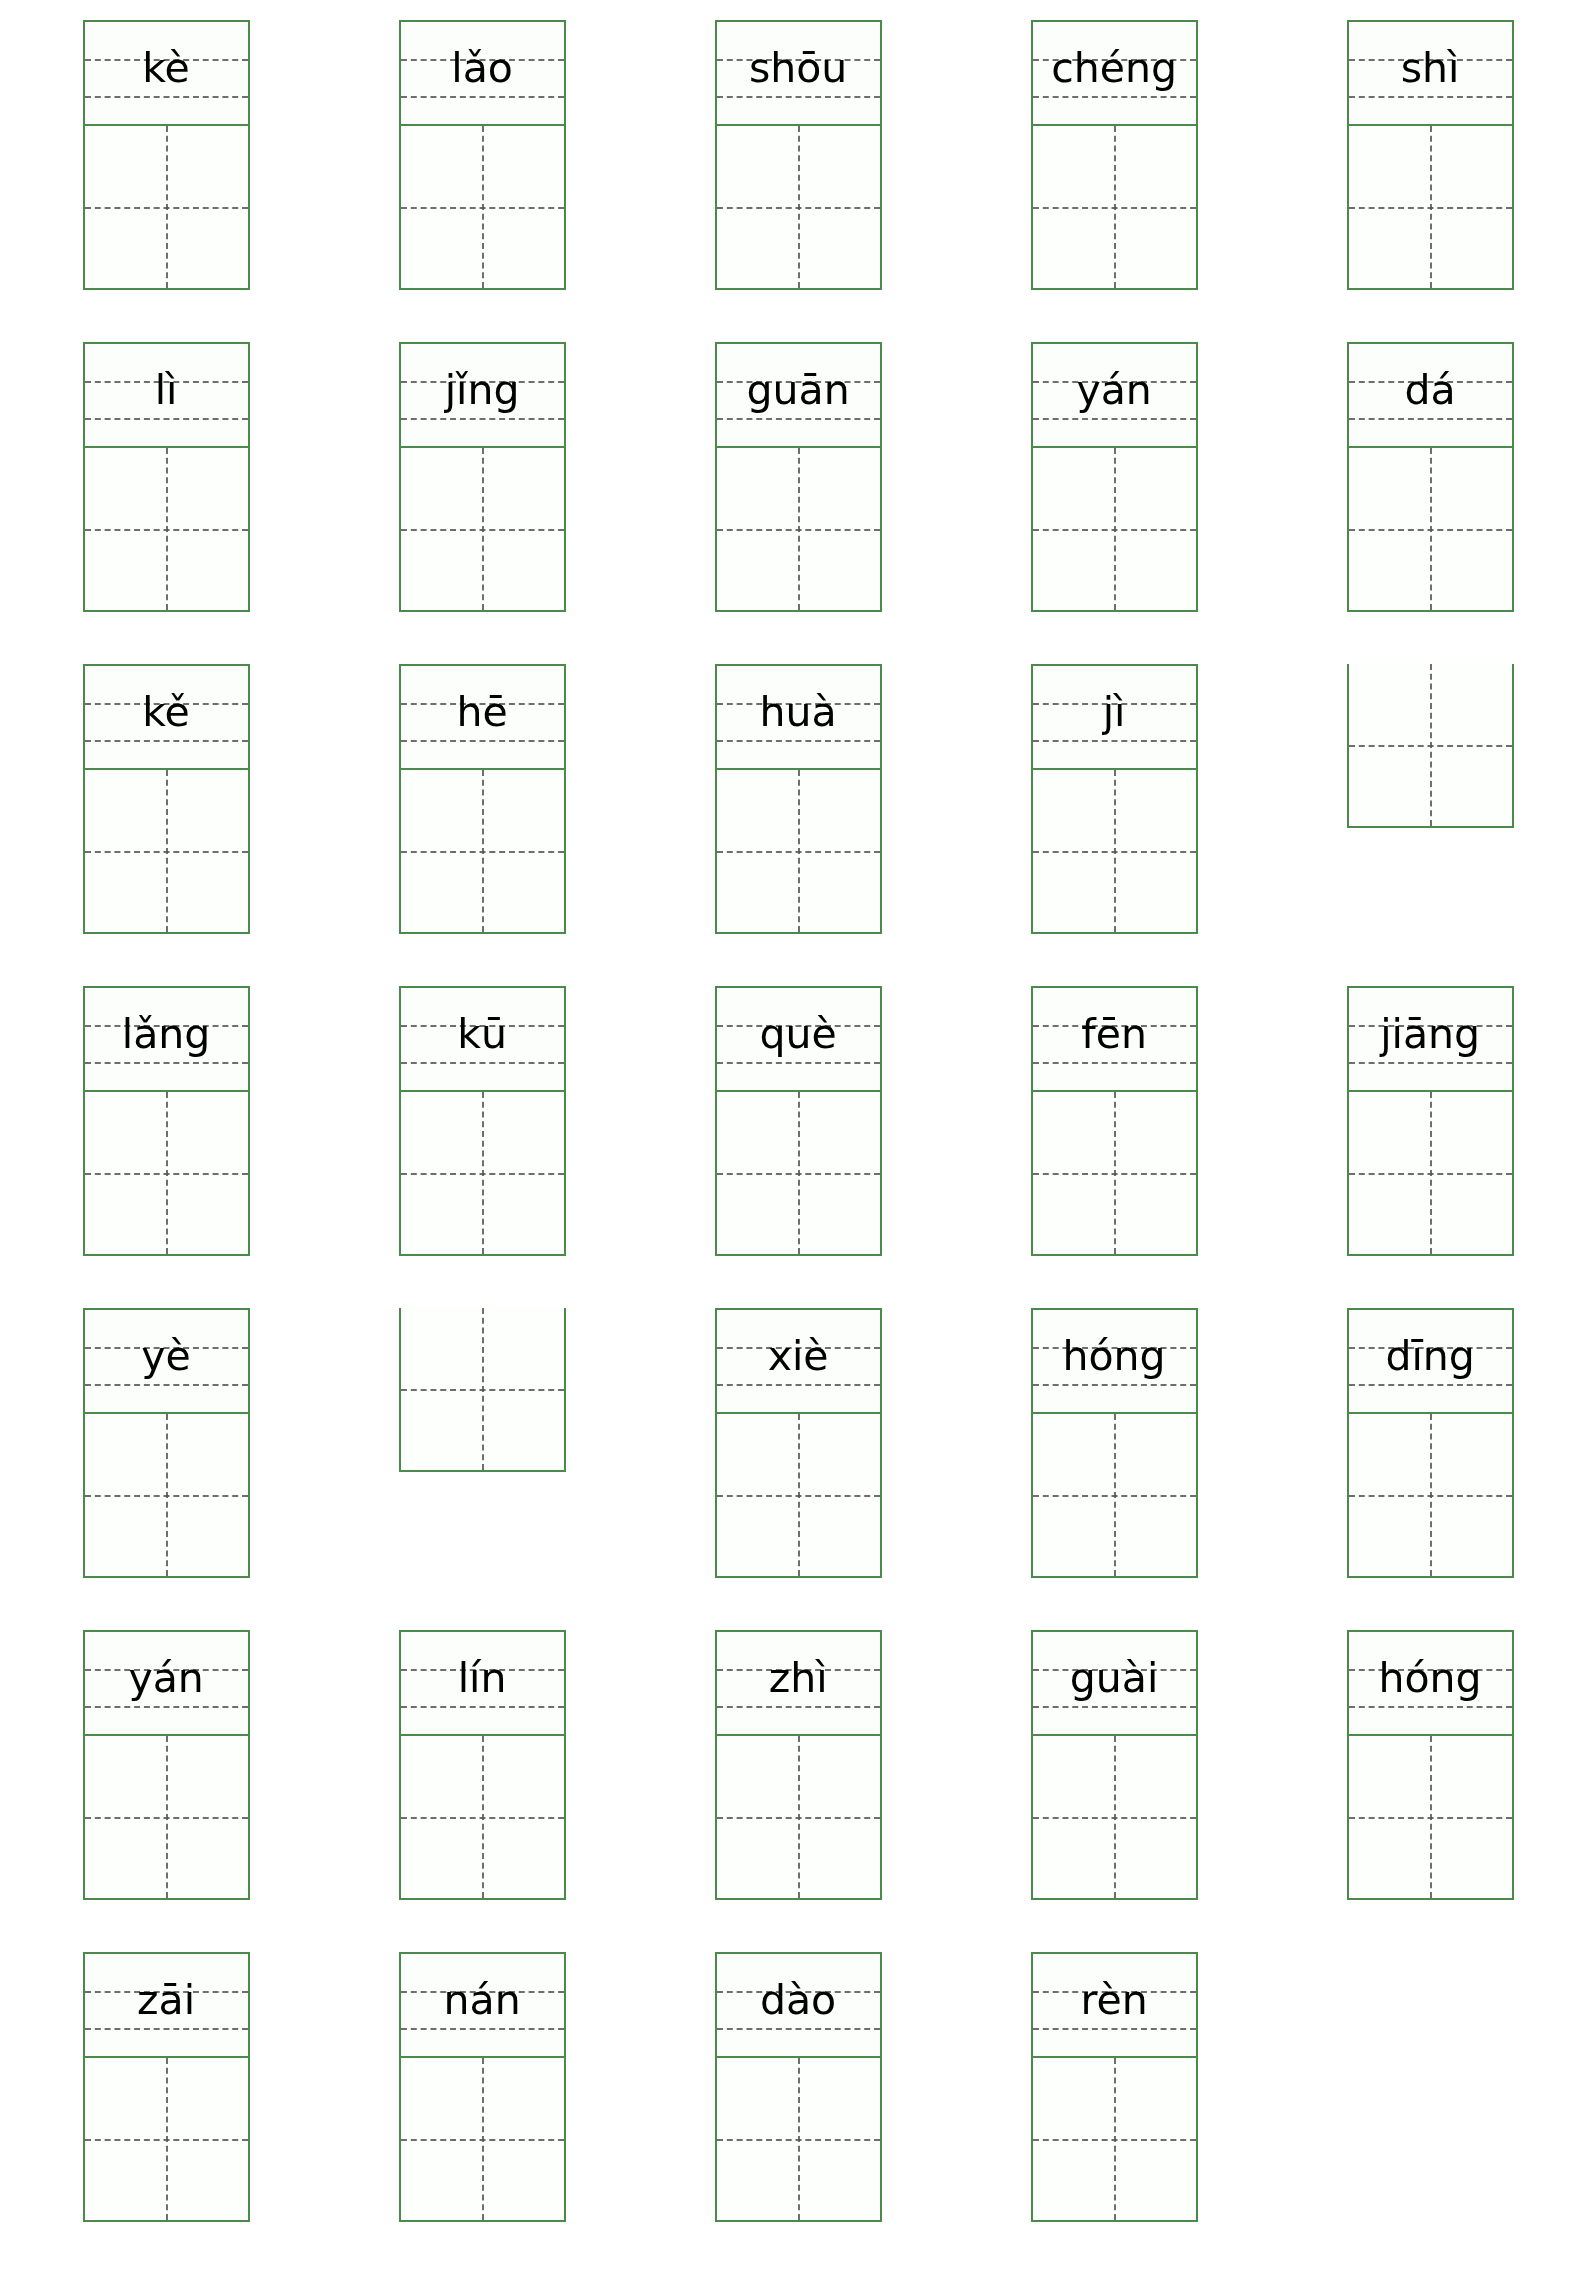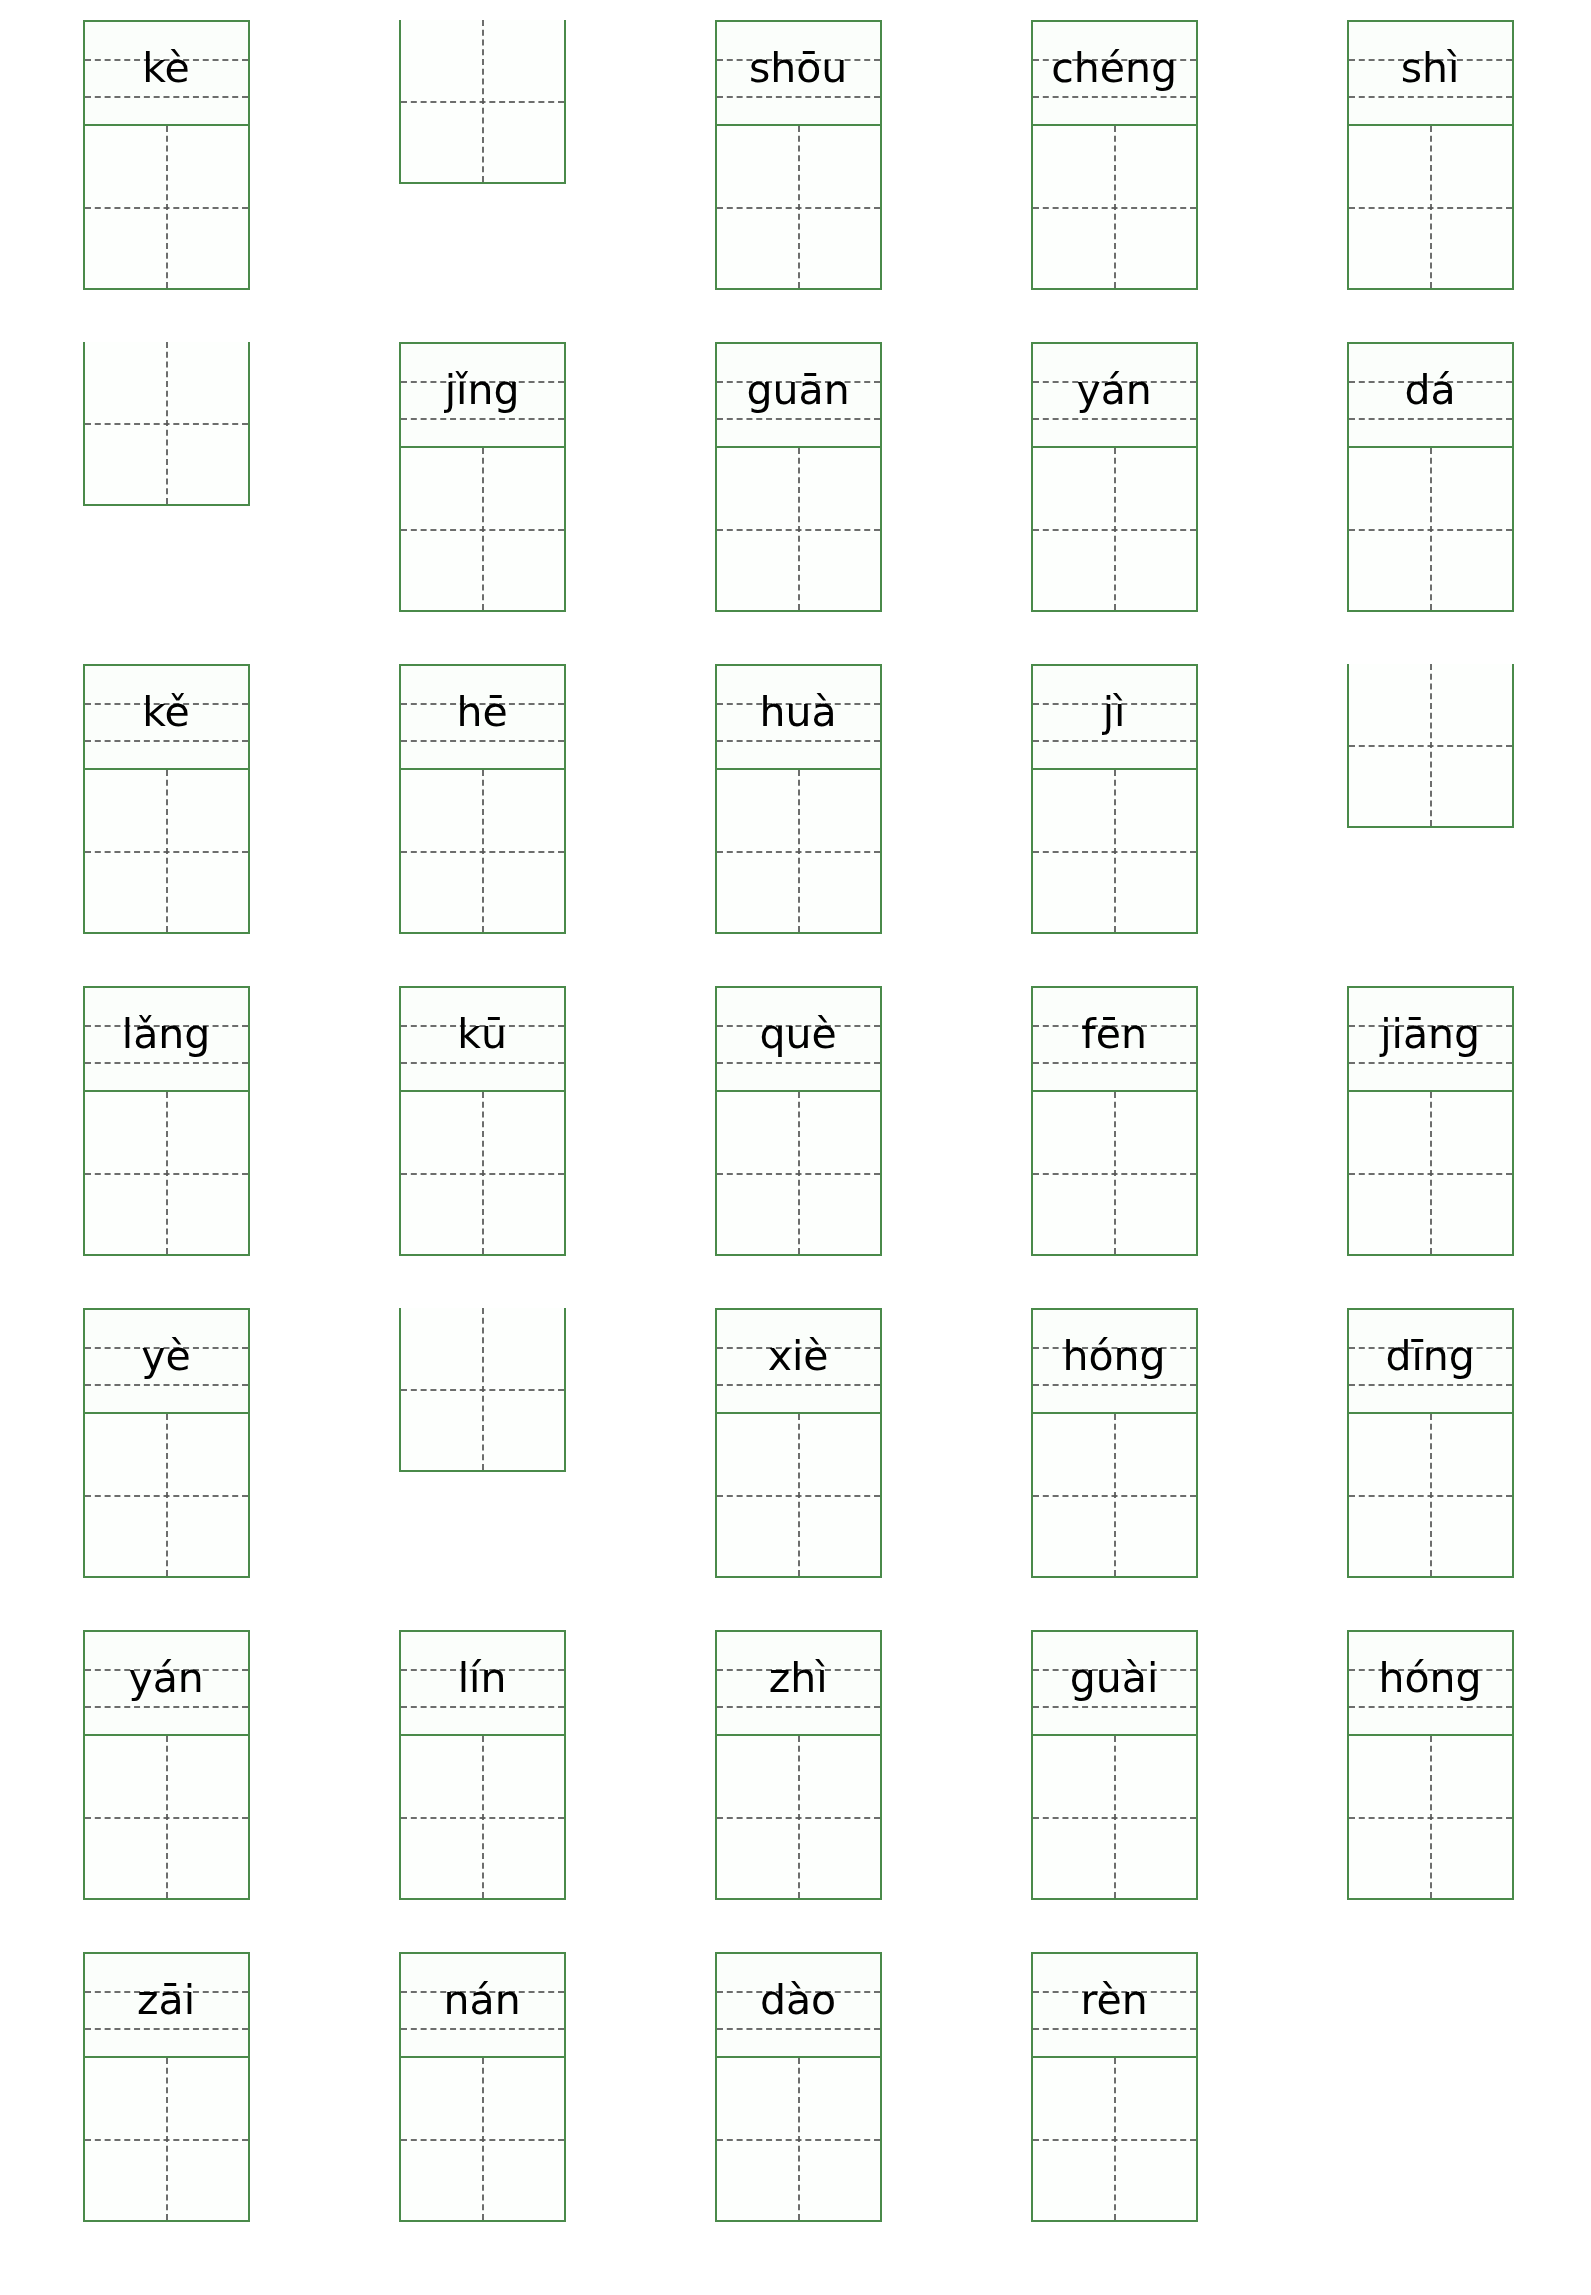--- a/index.html
+++ b/index.html
@@ -130,20 +130,25 @@
           <div class="pinyin-guide bottom"></div>
           <div class="pinyin-text">kè</div>
         </div>
         <div class="tianzige">
           <div class="tz-h"></div>
           <div class="tz-v"></div>
           <div class="tz-char"></div>
         </div>
       </div>
       <div class="cell">
+        <div class="pinyin-box">
+          <div class="pinyin-guide top"></div>
+          <div class="pinyin-guide bottom"></div>
+          <div class="pinyin-text">lǎo</div>
+        </div>
         <div class="tianzige">
           <div class="tz-h"></div>
           <div class="tz-v"></div>
           <div class="tz-char"></div>
         </div>
       </div>
       <div class="cell">
         <div class="pinyin-box">
           <div class="pinyin-guide top"></div>
           <div class="pinyin-guide bottom"></div>
@@ -173,20 +178,25 @@
           <div class="pinyin-guide bottom"></div>
           <div class="pinyin-text">shì</div>
         </div>
         <div class="tianzige">
           <div class="tz-h"></div>
           <div class="tz-v"></div>
           <div class="tz-char"></div>
         </div>
       </div>
       <div class="cell">
+        <div class="pinyin-box">
+          <div class="pinyin-guide top"></div>
+          <div class="pinyin-guide bottom"></div>
+          <div class="pinyin-text">lì</div>
+        </div>
         <div class="tianzige">
           <div class="tz-h"></div>
           <div class="tz-v"></div>
           <div class="tz-char"></div>
         </div>
       </div>
       <div class="cell">
         <div class="pinyin-box">
           <div class="pinyin-guide top"></div>
           <div class="pinyin-guide bottom"></div>

